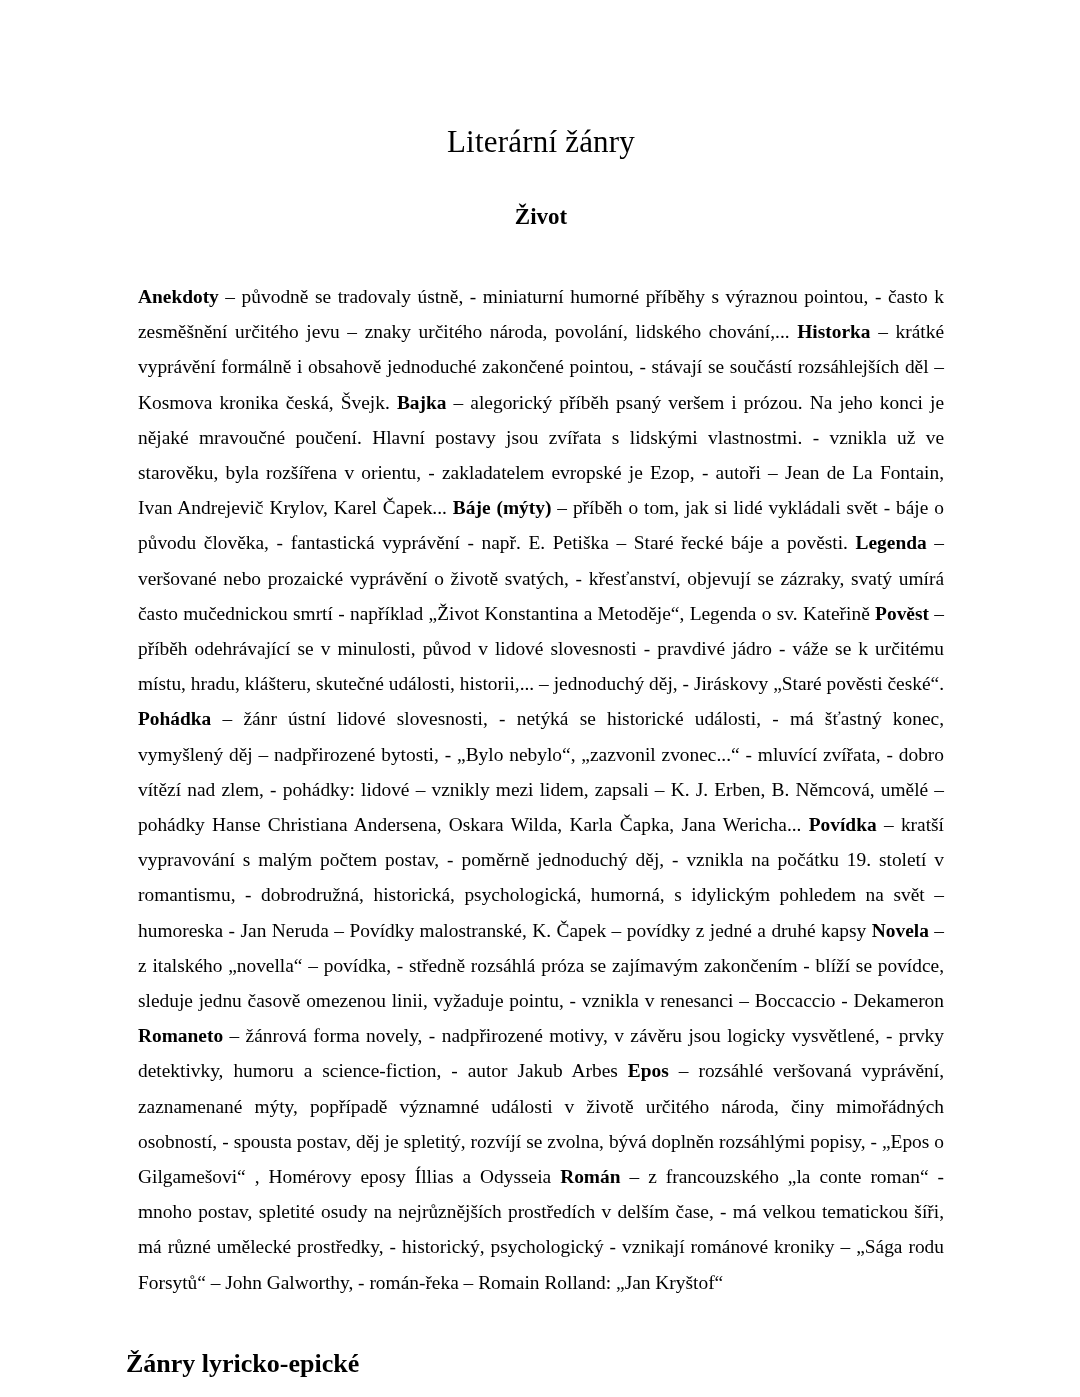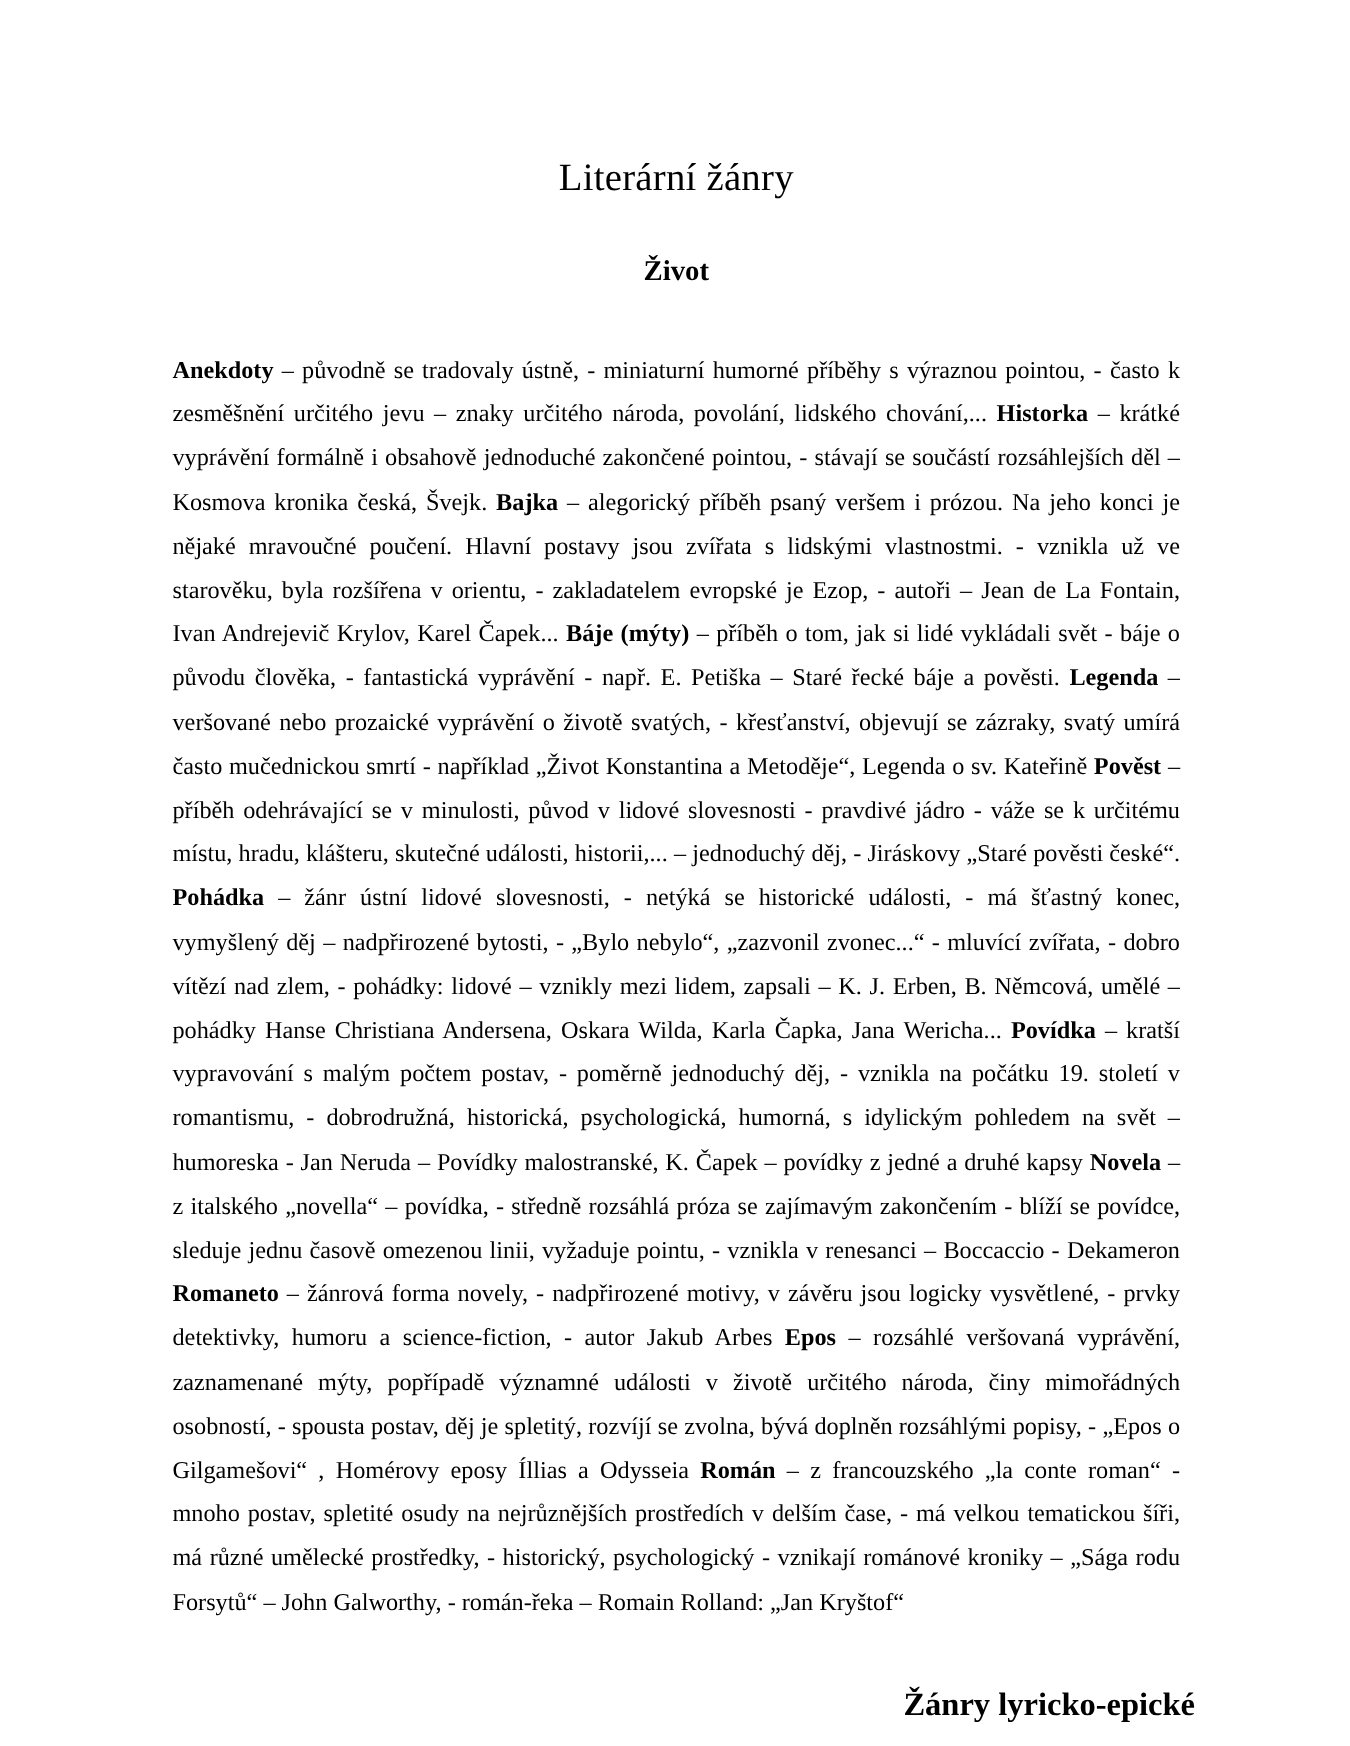--- a/index.html
+++ b/index.html
@@ -38,21 +38,21 @@
   .section-heading-1 {
     font-size: 23px;
     font-weight: bold;
     text-align: center;
     margin: 0;
     padding-top: 44px;
   }
   .section-heading-2 {
     font-size: 26px;
     font-weight: bold;
-    text-align: right;
+    text-align: left;
     margin: 0;
     padding-top: 37px;
   }
   .body-par {
     font-size: 19.4px;
     line-height: 35.2px;
     text-align: justify;
     text-justify: inter-word;
     margin: 12px;
     hyphens: none;

